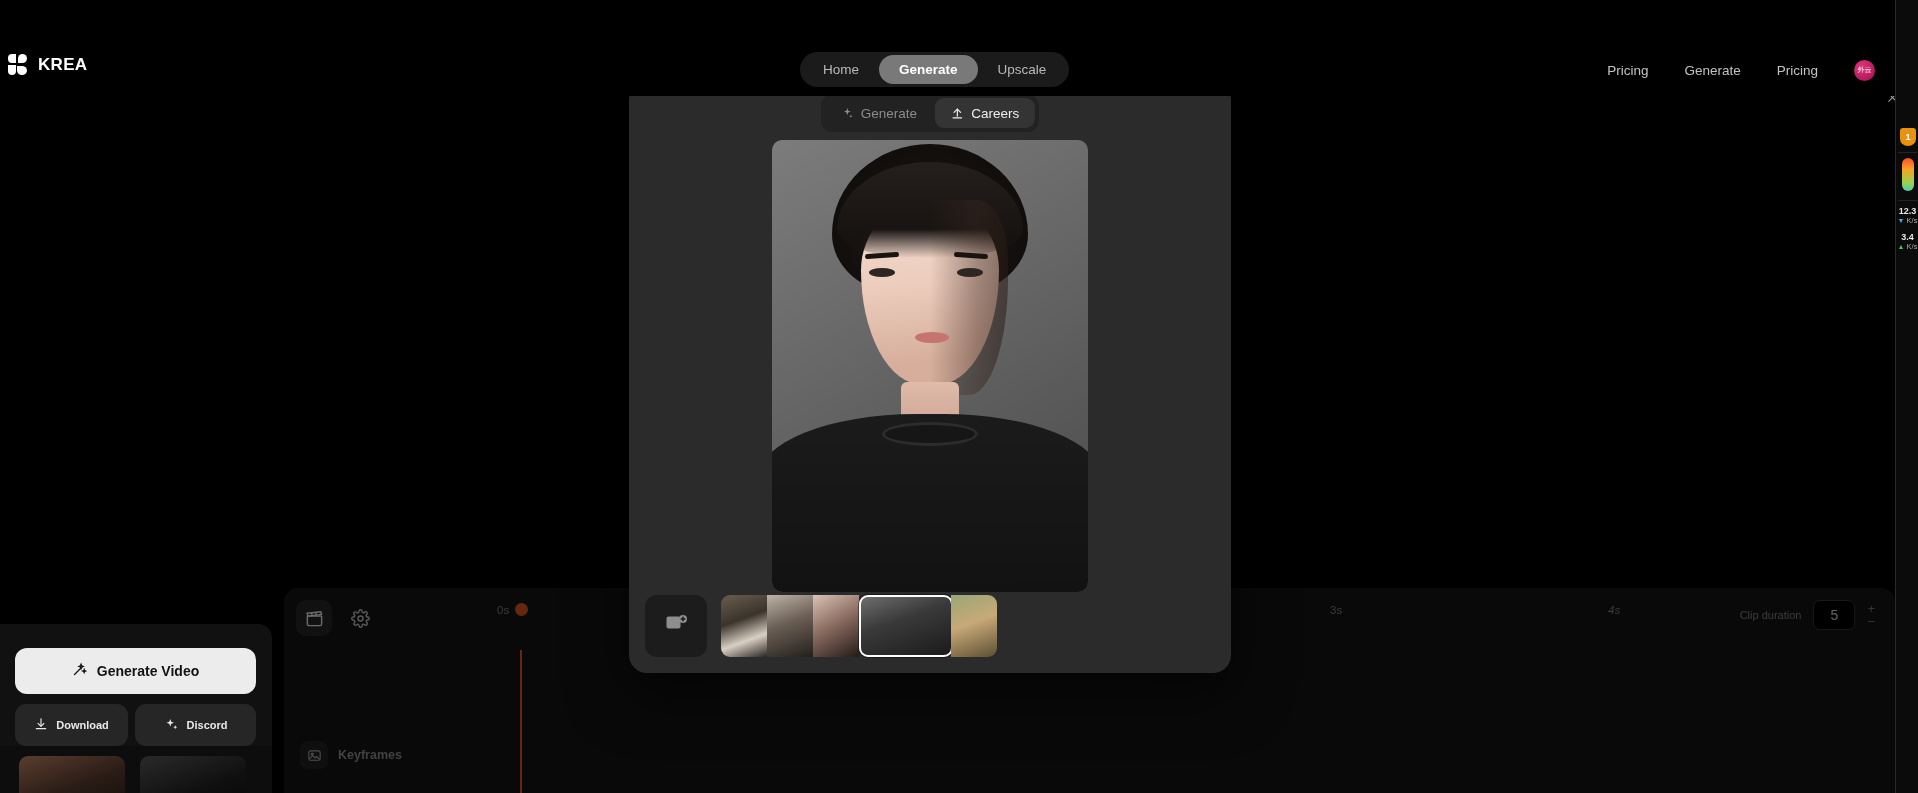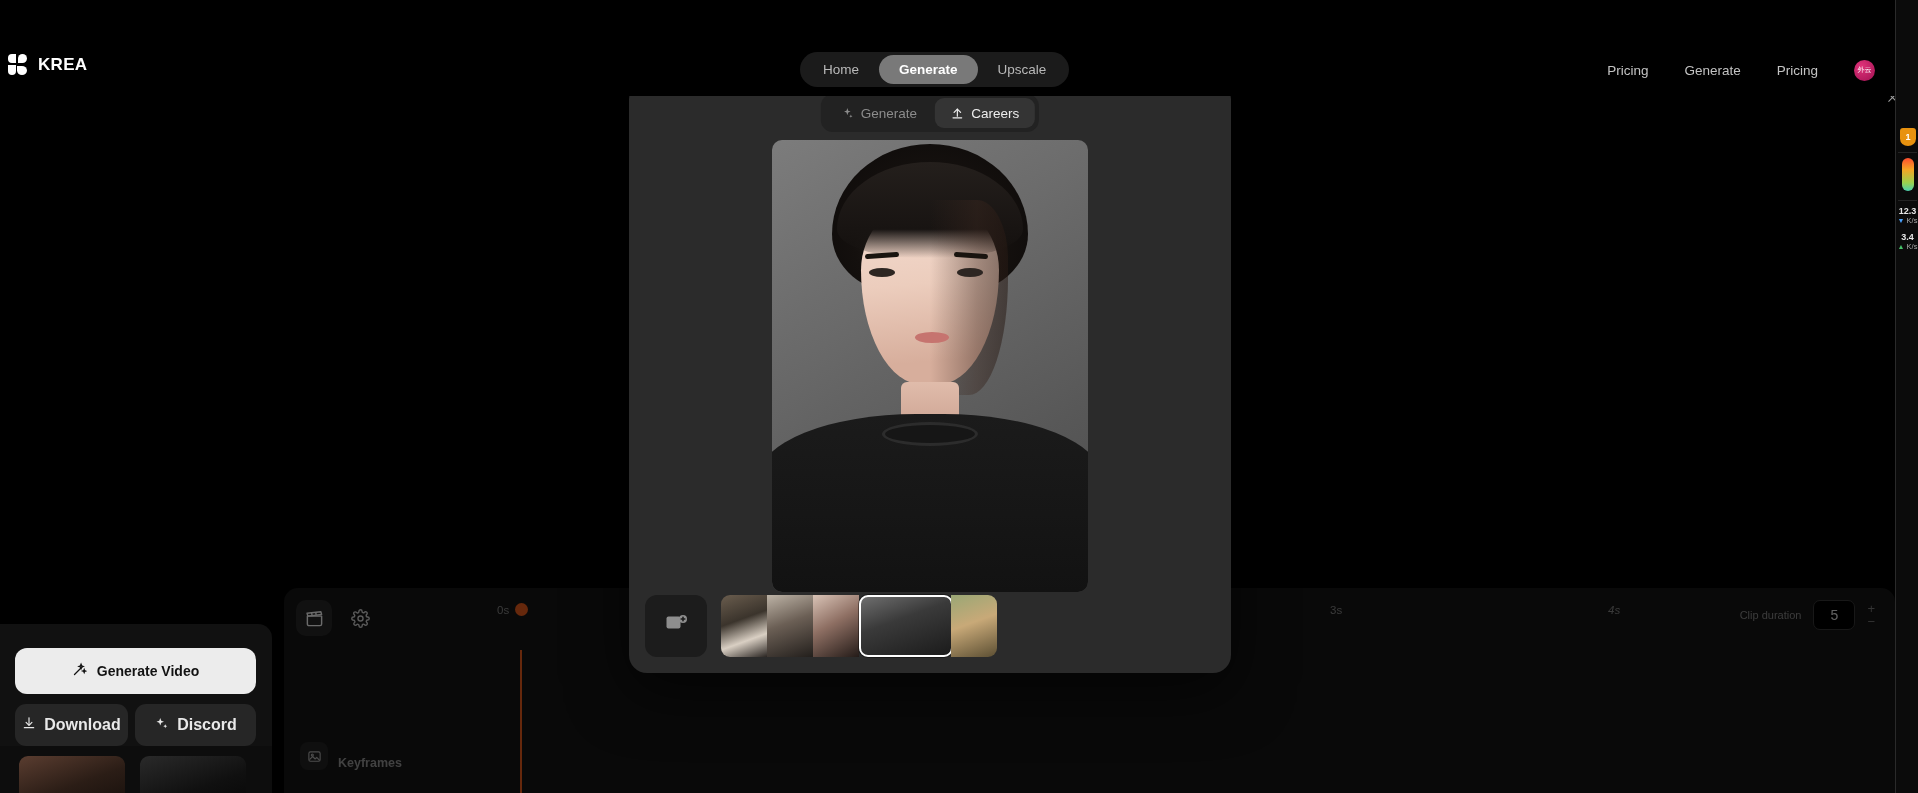--- a/index.html
+++ b/index.html
@@ -176,21 +176,21 @@
   }
   .gen-video-btn {
     position: absolute; left: 15px; top: 24px; width: 241px; height: 46px;
     background: #ececec; color: #121212; border-radius: 12px;
     display: flex; align-items: center; justify-content: center; gap: 10px;
     font-size: 14px; font-weight: bold; cursor: pointer;
   }
   .small-btn {
     position: absolute; top: 80px; height: 42px; background: #262626;
     border-radius: 11px; display: flex; align-items: center; justify-content: center;
-    gap: 8px; font-size: 16px; color: #e9e9e9; font-weight: bold; cursor: pointer;
+    gap: 8px; font-size: 11px; color: #e9e9e9; font-weight: bold; cursor: pointer;
   }
   .btn-download { left: 15px; width: 113px; }
   .btn-upscale { left: 135px; width: 121px; }
 
   .left-gallery {
     position: absolute; left: 0; top: 746px; width: 272px; height: 47px;
     background: #0d0d0d; z-index: 35;
   }
   .gal-thumb { position: absolute; top: 10px; width: 106px; height: 60px; border-radius: 9px; overflow: hidden; cursor: pointer; }
   .gal1 { left: 19px; background: linear-gradient(160deg,#5a3d30 0%, #2b1d16 50%, #120c09 100%); }
@@ -219,21 +219,21 @@
   .marker-line { position: absolute; top: 650px; width: 1px; height: 143px; background: #3a3a3a; z-index: 19; }
 
   .filmstrip {
     position: absolute; left: 489px; top: 652px; width: 1406px; height: 22px;
     z-index: 18; display: flex; overflow: hidden; border-radius: 2px;
   }
   .fs-seg { height: 22px; flex: none; }
 
   .track-label {
     position: absolute; left: 300px; top: 740px; height: 30px;
-    display: flex; align-items: flex-end; gap: 10px; z-index: 22;
+    display: flex; align-items: center; gap: 10px; z-index: 22;
   }
   .kf-icon-box {
     width: 28px; height: 28px; border-radius: 8px; background: #242424;
     display: flex; align-items: center; justify-content: center; color: #b5b5b5;
   }
   .track-label-text { font-size: 12.5px; color: #9c9c9c; font-weight: bold; }
 
   .keyframes { position: absolute; left: 284px; top: 680px; width: 1611px; height: 113px; z-index: 17; }
   .kf {
     position: absolute; top: 0; width: 106px; height: 113px;

